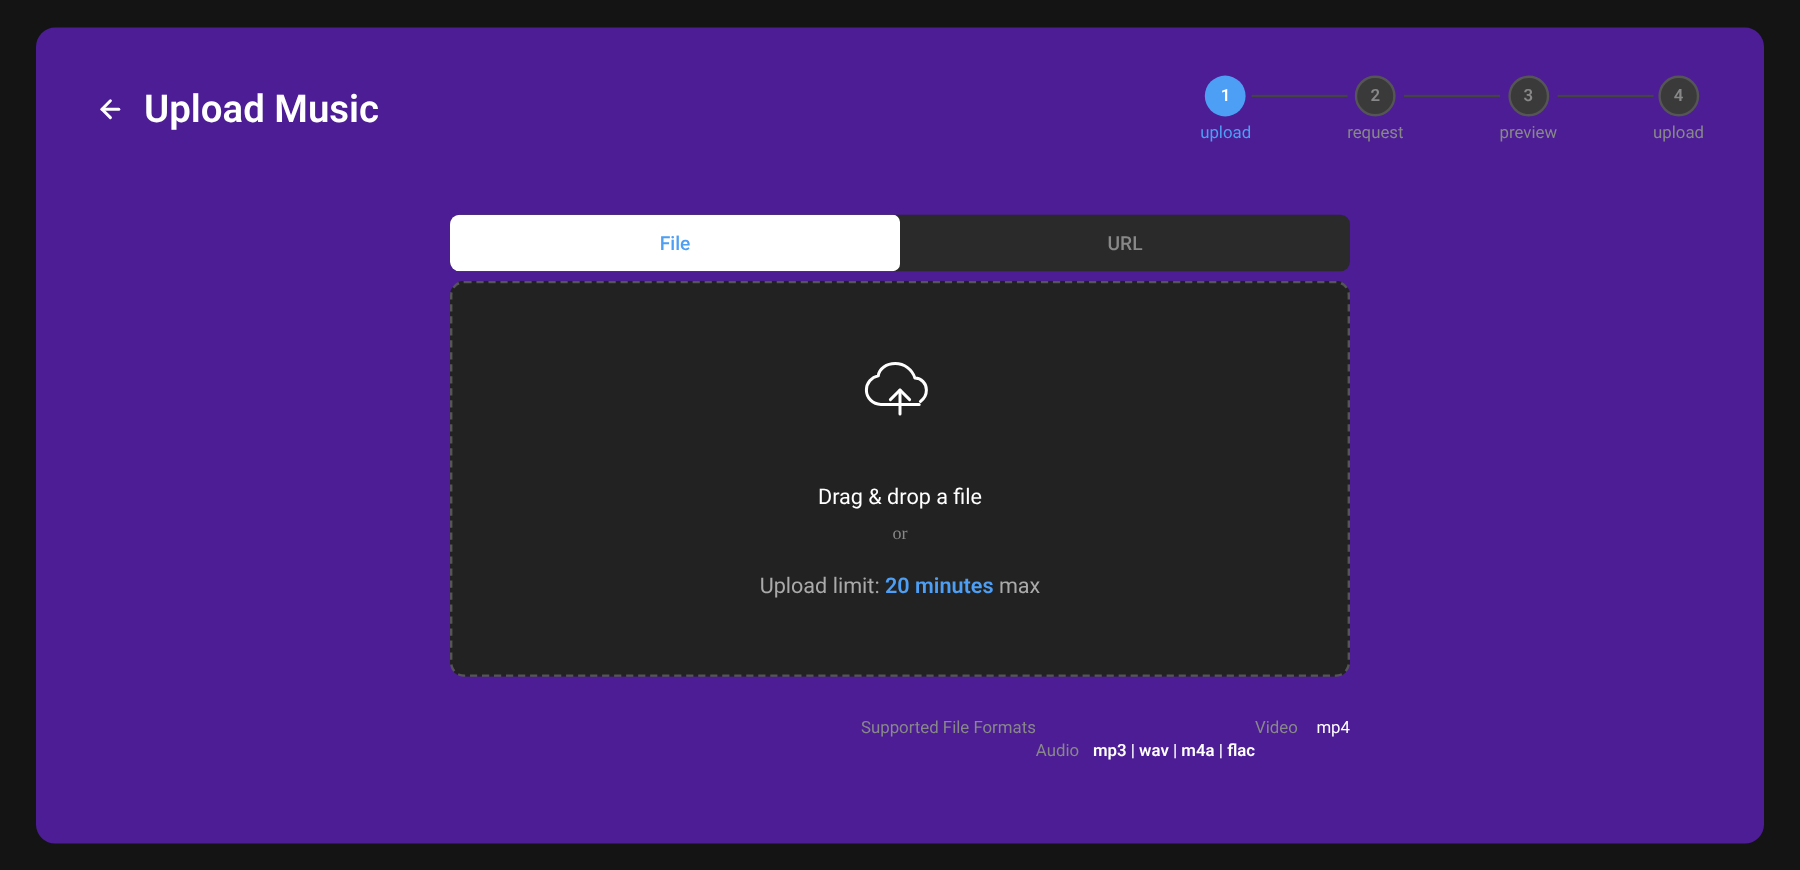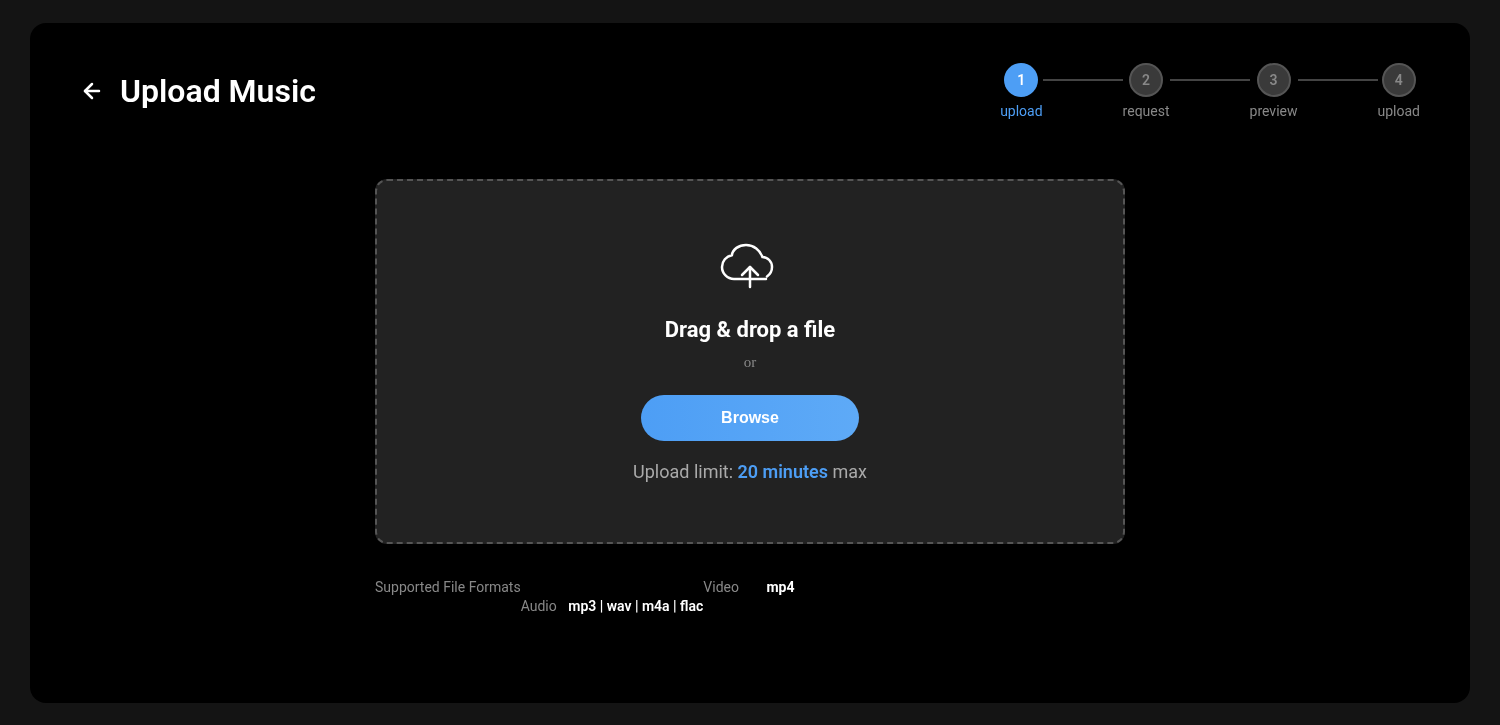--- a/index.html
+++ b/index.html
@@ -16,21 +16,21 @@
       height: 725px;
       overflow: hidden;
       display: flex;
       align-items: center;
       justify-content: center;
     }
 
     .page-container {
       width: 1440px;
       height: 680px;
-      background-color: #000000;
+      background-color: #4c1d95;
       border-radius: 16px;
       position: relative;
       padding: 40px 50px;
     }
 
     
     .header {
       display: flex;
       align-items: center;
       justify-content: space-between;
@@ -164,24 +164,25 @@
       margin-bottom: 24px;
       color: #cccccc;
     }
 
     .cloud-icon svg {
       width: 64px;
       height: 48px;
     }
 
     .drag-drop-text {
-      font-size: 22px;
-      font-weight: 700;
+      font-size: 18px;
+      font-weight: 400;
       color: #ffffff;
       margin-bottom: 12px;
+      margin-top: 29px;
     }
 
     .or-text {
       font-size: 15px;
       color: #888888;
       margin-bottom: 24px;
       font-family: Liberation Serif, serif;
     }
 
     .browse-btn {
@@ -205,21 +206,21 @@
       color: #4d9ef5;
       font-weight: 600;
     }
 
     
     .supported-formats {
       width: 750px;
       margin: 16px auto 0 auto;
       display: flex;
       align-items: center;
-      justify-content: flex-start;
+      justify-content: flex-end;
     }
 
     .formats-label {
       font-size: 14px;
       color: #888888;
     }
 
     .formats-audio {
       font-size: 14px;
       color: #888888;
@@ -232,22 +233,22 @@
       margin-left: 8px;
     }
 
     .formats-video {
       font-size: 14px;
       color: #888888;
     }
 
     .formats-video-values {
       color: #ffffff;
-      font-weight: 700;
-      margin-left: 24px;
+      font-weight: 400;
+      margin-left: 12px;
     }
   </style>
 </head>
 <body>
 
 <div class="page-container">
 
   <div class="header">
     <div class="header-left">
       <span class="back-arrow">
@@ -275,34 +276,37 @@
         <span class="step-label inactive">preview</span>
       </div>
       <div class="step-connector"></div>
       <div class="step">
         <div class="step-circle inactive">4</div>
         <span class="step-label inactive">upload</span>
       </div>
     </div>
   </div>
 
+  <div class="tabs-container">
+    <div class="tab active">File</div>
+    <div class="tab inactive">URL</div>
+  </div>
 
   <div class="dropzone-container">
     <div class="cloud-icon">
       <svg viewBox="0 0 64 48" fill="none" xmlns="http://www.w3.org/2000/svg">
         <path d="M48 38H16C9.373 38 4 32.627 4 26c0-5.891 4.24-10.797 9.9-11.766C14.61 8.274 20.754 4 28 4c7.73 0 14.2 5.01 16.42 12.02C49.83 16.1 54 20.56 54 26c0 3.92-1.98 7.38-5 9.5" stroke="white" stroke-width="2.5" stroke-linecap="round" stroke-linejoin="round"></path>
         <line x1="32" y1="46" x2="32" y2="26" stroke="white" stroke-width="2.5" stroke-linecap="round"></line>
         <polyline points="24,34 32,26 40,34" fill="none" stroke="white" stroke-width="2.5" stroke-linecap="round" stroke-linejoin="round"></polyline>
       </svg>
     </div>
 
     <p class="drag-drop-text">Drag &amp; drop a file</p>
     <p class="or-text">or</p>
 
-    <button class="browse-btn">Browse</button>
 
     <p class="upload-limit">
       <span>Upload limit:</span>
       <span class="upload-limit-highlight">20 minutes</span>
       <span>max</span>
     </p>
   </div>
 
   <div class="supported-formats">
     <span class="formats-label">Supported File Formats</span>

